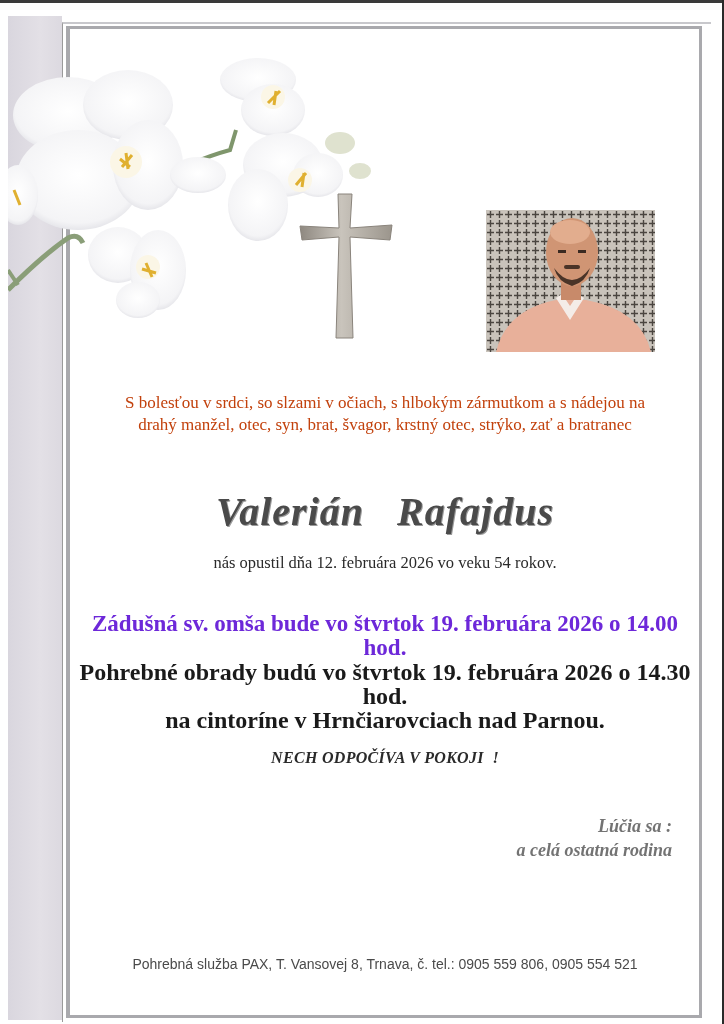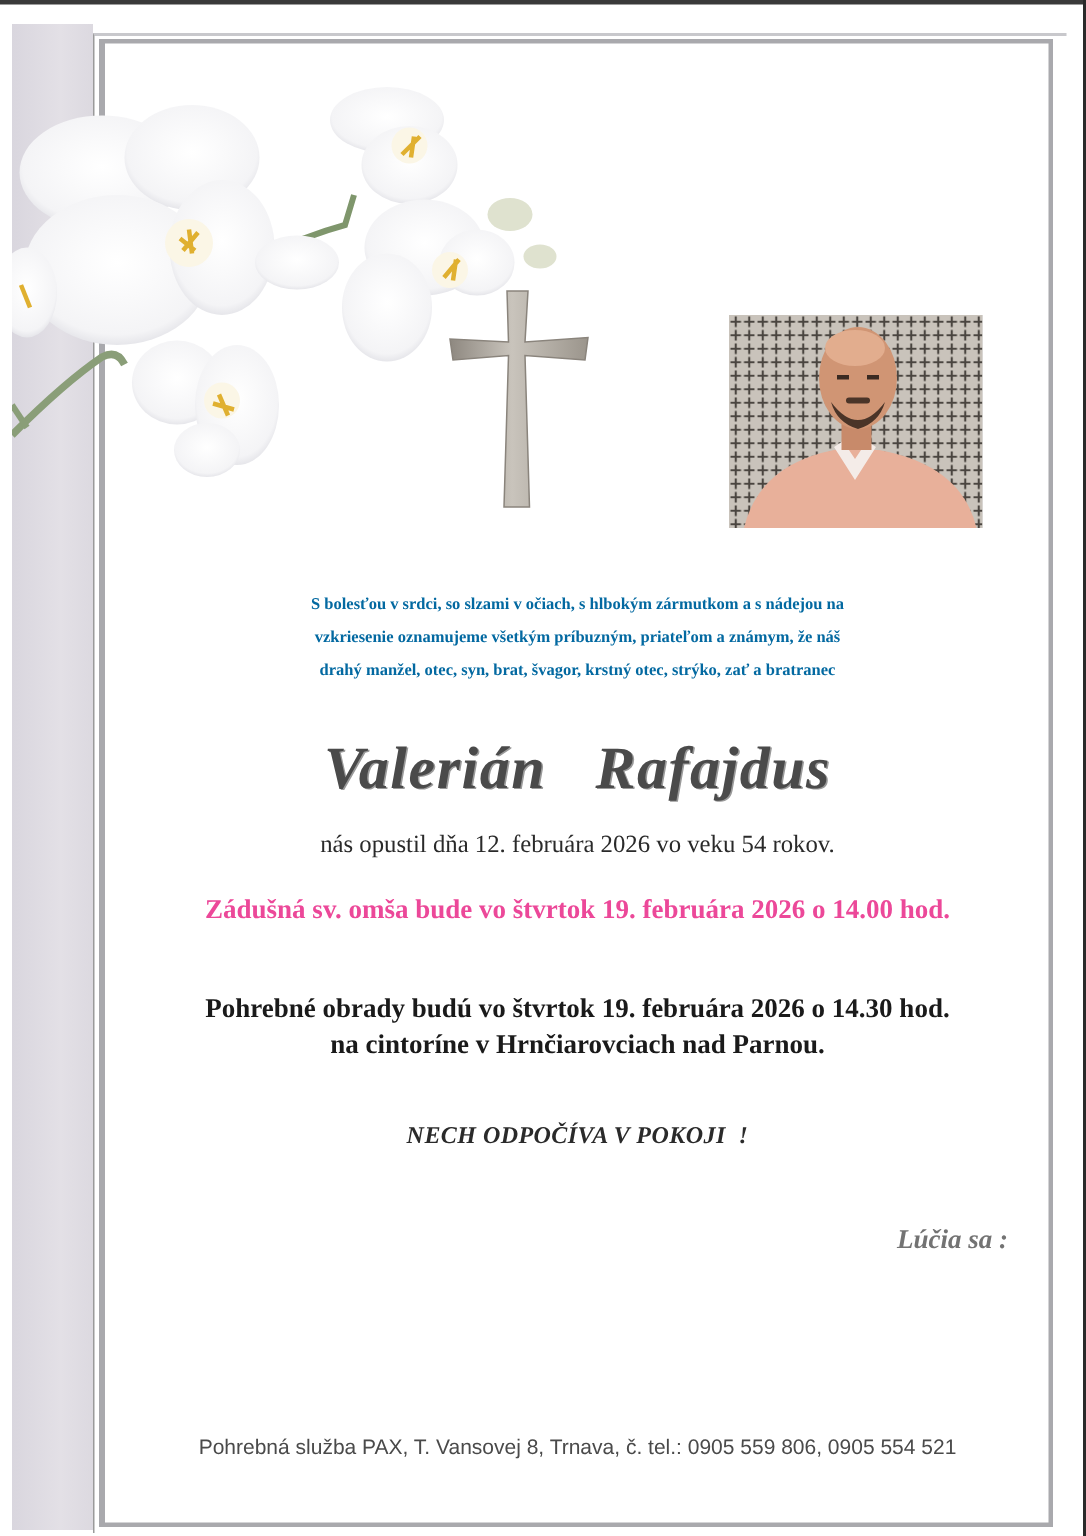--- a/index.html
+++ b/index.html
@@ -24,29 +24,29 @@
       border: 3px solid #a9a9ad; border-left-width: 4px;
       box-sizing: border-box;
     }
     .orchid { position: absolute; left: 8px; top: 55px; width: 370px; height: 280px; }
     .cross { position: absolute; left: 298px; top: 192px; width: 96px; height: 150px; }
     .photo {
       position: absolute; left: 486px; top: 210px; width: 169px; height: 142px; overflow: hidden;
       background: #b8b3ad;
     }
     .text-block { position: absolute; left: 70px; width: 630px; text-align: center; }
-    .intro { top: 392px; font-size: 11px; line-height: 22px; color: #0369a1; font-weight: bold; }
+    .intro { top: 392px; font-size: 17px; line-height: 22px; color: #c2410c; }
     .name {
       top: 488px; font-size: 40px; font-weight: bold; font-style: italic; color: #4a4a4a;
       letter-spacing: 1px; word-spacing: 22px;
       text-shadow: 1px 1px 0 #9a9a9a;
     }
     .passed { top: 553px; font-size: 16.5px; color: #2a2a2a; text-align: center; }
-    .mass { top: 594px; font-size: 18px; font-weight: bold; line-height: 24px; color: #ec4899; }
-    .burial { top: 660px; font-size: 18px; font-weight: bold; line-height: 24px; color: #1a1a1a; }
+    .mass { top: 612px; font-size: 23px; font-weight: bold; line-height: 24px; color: #6d28d9; }
+    .burial { top: 660px; font-size: 24px; font-weight: bold; line-height: 24px; color: #1a1a1a; }
     .rip { top: 749px; font-size: 16px; font-weight: bold; font-style: italic; color: #2a2a2a; letter-spacing: 0.3px; }
     .mourners {
       position: absolute; right: 52px; top: 814px; width: 400px; text-align: right;
       font-size: 18px; font-weight: bold; font-style: italic; line-height: 24px; color: #737373;
     }
     .footer {
       top: 956px; font-family: "Liberation Sans", sans-serif; font-size: 14px; color: #4a4a4a;
     }
   </style>
 </head>
@@ -136,21 +136,20 @@
     <path d="M68,58 Q86,82 104,58 Q100,72 86,76 Q72,72 68,58 Z" fill="#4a3428"></path>
     <rect x="78" y="55" width="16" height="4" rx="2" fill="#4a3428"></rect>
 
     <rect x="72" y="40" width="8" height="3" fill="#3a2a22"></rect>
     <rect x="92" y="40" width="8" height="3" fill="#3a2a22"></rect>
   </svg>
 </div>
 
 <div class="text-block intro">
   <div>S bolesťou v srdci, so slzami v očiach, s hlbokým zármutkom a s nádejou na</div>
-  <div>vzkriesenie oznamujeme všetkým príbuzným, priateľom a známym, že náš</div>
   <div>drahý manžel, otec, syn, brat, švagor, krstný otec, strýko, zať a bratranec</div>
 </div>
 
 <div class="text-block name">
   <span>Valerián</span>
   <span>Rafajdus</span>
 </div>
 
 <div class="text-block passed">nás opustil dňa 12. februára 2026 vo veku 54 rokov.</div>
 
@@ -160,15 +159,16 @@
 
 <div class="text-block burial">
   <div>Pohrebné obrady budú vo štvrtok 19. februára 2026 o 14.30 hod.</div>
   <div>na cintoríne v Hrnčiarovciach nad Parnou.</div>
 </div>
 
 <div class="text-block rip" style="white-space:pre;">NECH ODPOČÍVA V POKOJI  !</div>
 
 <div class="mourners">
   <div>Lúčia sa :</div>
+  <div>a celá ostatná rodina</div>
 </div>
 
 <div class="text-block footer">Pohrebná služba PAX, T. Vansovej 8, Trnava, č. tel.: 0905 559 806, 0905 554 521</div>
 
 </body></html>

